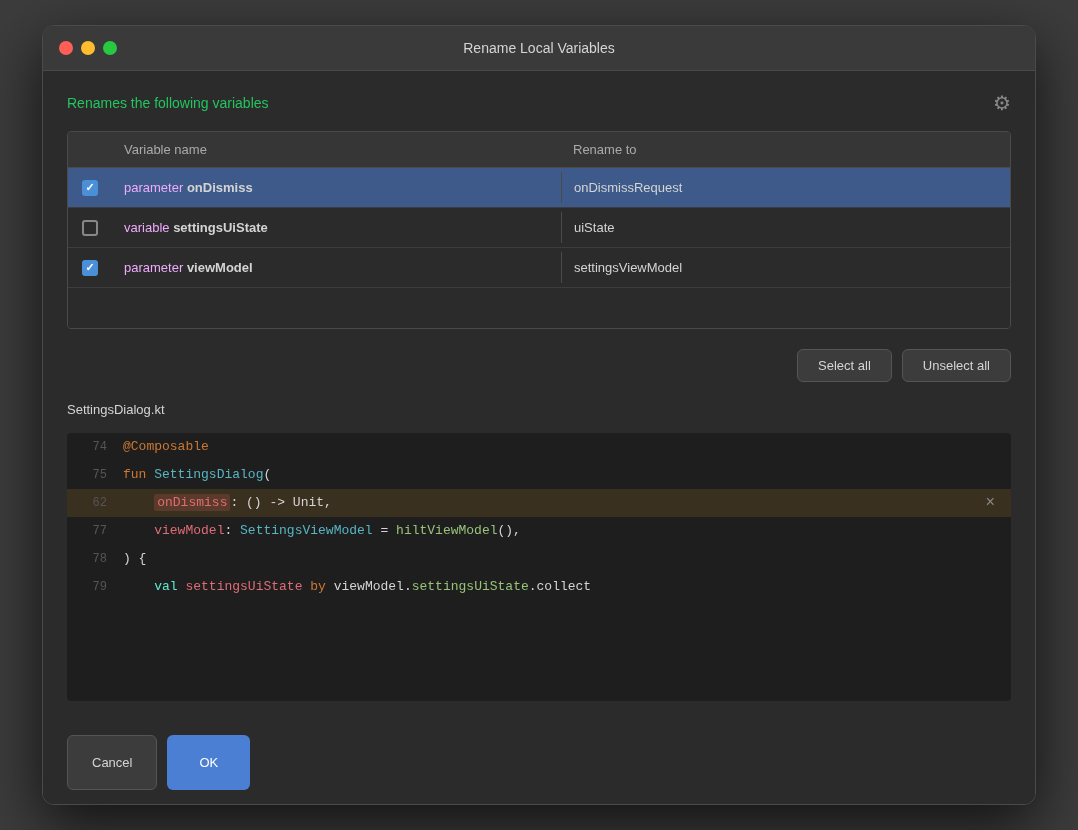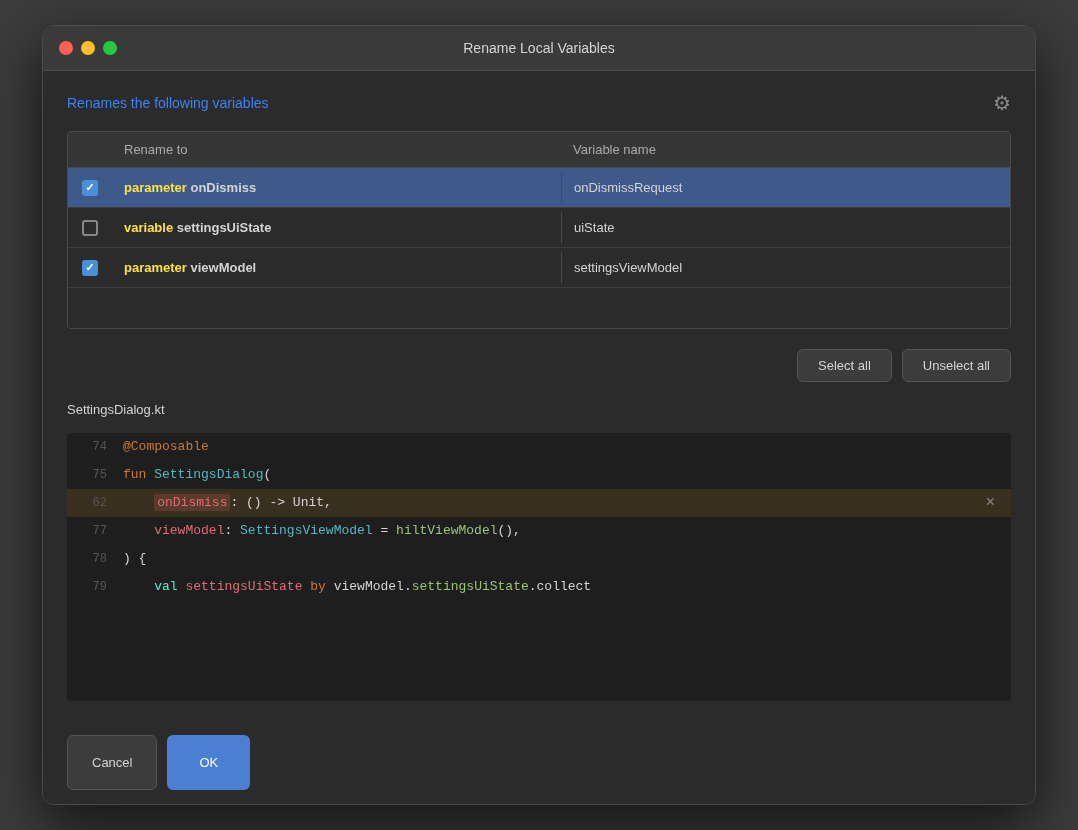--- a/index.html
+++ b/index.html
@@ -69,21 +69,21 @@
       gap: 16px;
     }
 
     .header-row {
       display: flex;
       align-items: center;
       justify-content: space-between;
     }
 
     .subtitle {
-      color: #3b82f6;
+      color: #22c55e;
       font-size: 14px;
     }
 
     .gear-icon {
       color: #888;
       font-size: 20px;
       cursor: pointer;
     }
 
     
@@ -162,22 +162,22 @@
       font-weight: bold;
     }
 
     .var-name-cell {
       padding: 8px 12px;
       color: #d4d4d4;
       font-size: 13px;
     }
 
     .var-name-cell .type-label {
-      color: #fde047;
-      font-weight: bold;
+      color: #f0abfc;
+      font-weight: normal;
     }
 
     .var-name-cell .var-bold {
       font-weight: bold;
     }
 
     .rename-cell {
       padding: 8px 12px;
       color: #d4d4d4;
       font-size: 13px;
@@ -328,22 +328,22 @@
   <div class="content">
 
     <div class="header-row">
       <span class="subtitle">Renames the following variables</span>
       <span class="gear-icon">⚙</span>
     </div>
 
     <div class="variables-table">
       <div class="table-header">
         <div class="table-header-cell checkbox-col"></div>
+        <div class="table-header-cell">Variable name</div>
         <div class="table-header-cell">Rename to</div>
-        <div class="table-header-cell">Variable name</div>
       </div>
 
       <div class="table-row selected">
         <div class="checkbox-cell">
           <div class="checkbox checked"></div>
         </div>
         <div class="var-name-cell">
           <span class="type-label">parameter </span><span class="var-bold">onDismiss</span>
         </div>
         <div class="rename-cell">

